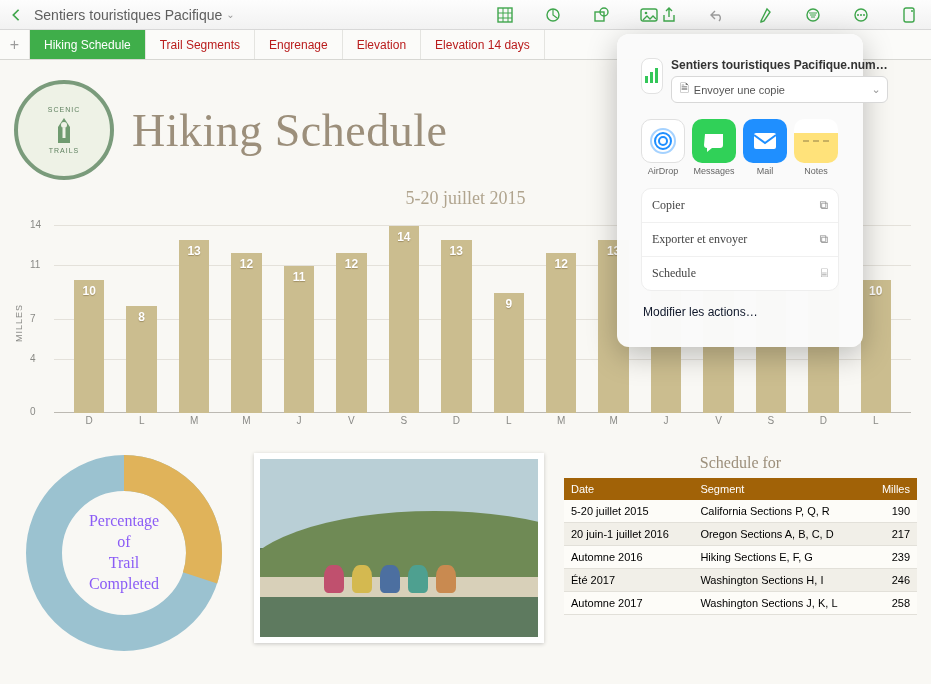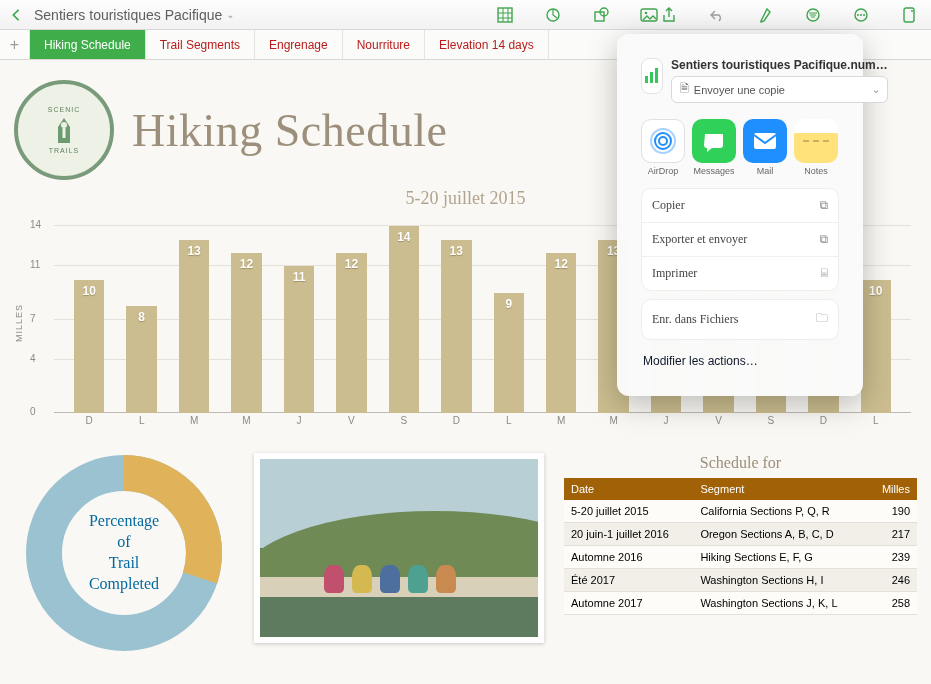--- a/index.html
+++ b/index.html
@@ -103,21 +103,21 @@
   
   .lower {
     display:flex; gap:20px; margin-top:20px; align-items:flex-start;
   }
   .donut-wrap { width:220px; text-align:center; position:relative;}
   .donut { width:200px; height:200px; position:relative; margin:0 auto;}
   .donut svg { transform: rotate(-90deg);}
   .donut-text {
     position:absolute; inset:46px;
     display:flex; flex-direction:column; align-items:center; justify-content:center;
-    font-family: Georgia, serif; color:#0369a1; font-size:16px; line-height:1.3;
+    font-family: Georgia, serif; color:#8b5cf6; font-size:16px; line-height:1.3;
   }
   .photo {
     width:290px; height:190px; background:linear-gradient(#b9cfd6 50%, #5e7a5f 50%);
     border:6px solid #fff; box-shadow:0 1px 4px rgba(0,0,0,.2);
     position:relative; overflow:hidden;
   }
   .photo .hill {
     position:absolute; bottom:56px; left:-20px; width:140%; height:70px;
     background:#6f8a55; border-radius:50% 50% 0 0 / 100% 100% 0 0;
   }
@@ -263,21 +263,21 @@
       </span>
   </div>
 </div>
 
 <div class="tabs-row">
   <div class="add-tab">+</div>
   <div id="tabs-container" style="display: flex;">
       <div class="tab active">Hiking Schedule</div>
       <div class="tab">Trail Segments</div>
       <div class="tab">Engrenage</div>
-      <div class="tab">Nourriture</div>
+      <div class="tab">Elevation</div>
       <div class="tab">Elevation 14 days</div>
     </div>
 </div>
 
 <div class="sheet">
   <div class="dashline"></div>
   <div class="header-area">
     <div class="logo">
       <span>SCENIC</span>
       <svg width="26" height="30" viewBox="0 0 26 30">
@@ -547,24 +547,18 @@
   <div class="sp-actions" id="sp-actions1">
       <div class="sp-action">
         <span>Copier</span>
         <span class="ico">⧉</span>
       </div>
       <div class="sp-action">
         <span>Exporter et envoyer</span>
         <span class="ico">⧉</span>
       </div>
       <div class="sp-action">
-        <span>Imprimer</span>
+        <span>Schedule</span>
         <span class="ico">⌸</span>
-      </div>
-    </div>
-  <div class="sp-actions sp-group2" id="sp-actions2">
-      <div class="sp-action">
-        <span>Enr. dans Fichiers</span>
-        <span class="ico">🗀</span>
       </div>
     </div>
   <div class="sp-edit">Modifier les actions…</div>
 </div>
 
 </body></html>

